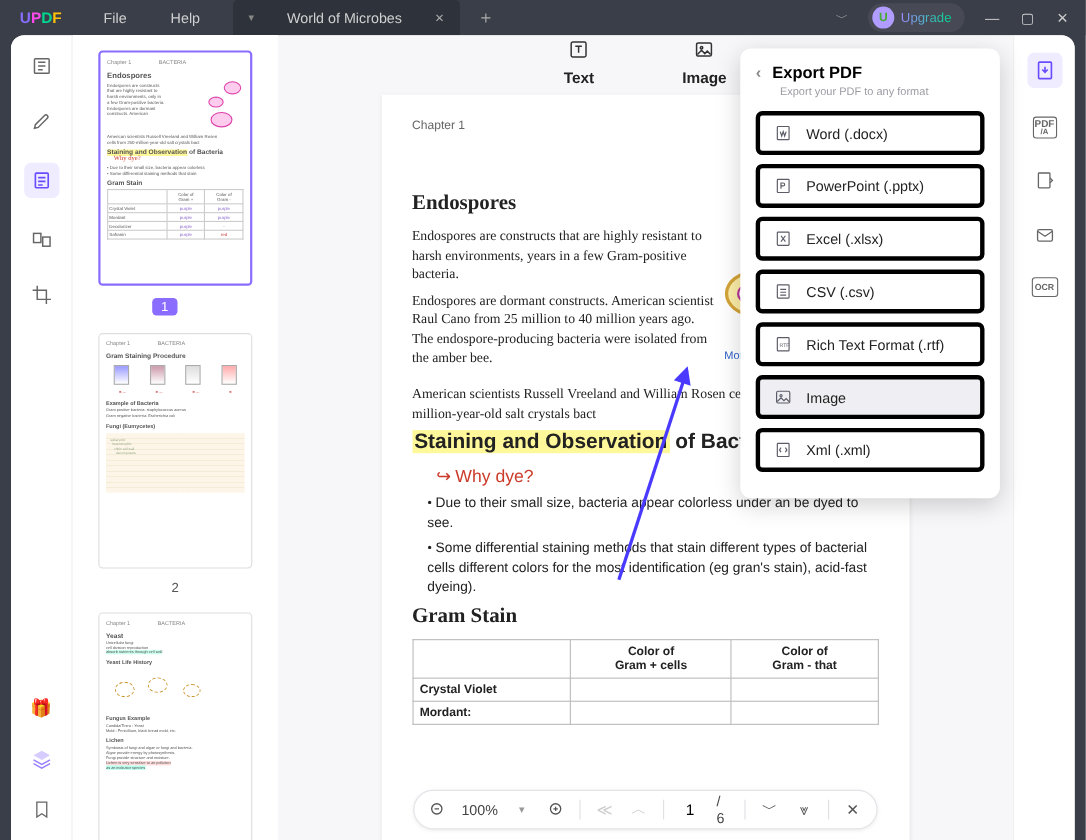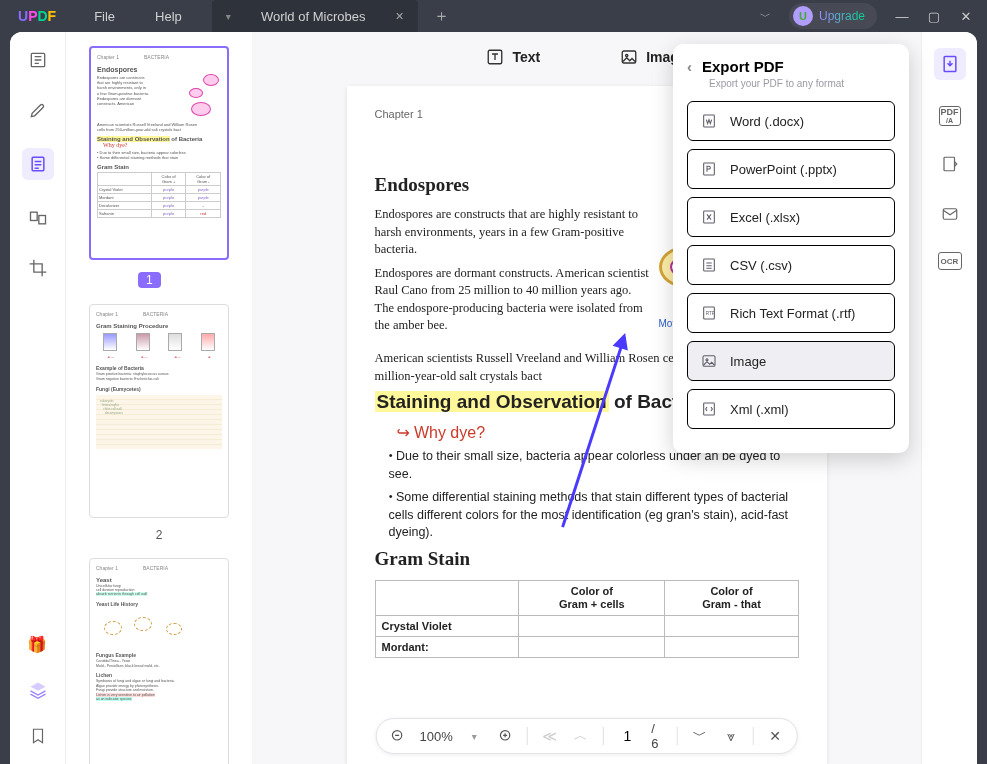--- a/index.html
+++ b/index.html
@@ -23,21 +23,21 @@
 .rail-icn { width: 24px; height: 24px; color: #666; cursor: pointer; display: flex; align-items: center; justify-content: center; }
 .rail-icn.active { color: #6a4cff; background: #f0ecff; border-radius: 6px; padding: 4px; width: 32px; height: 32px; }
 .rail-bottom { margin-top: auto; margin-bottom: 16px; display: flex; flex-direction: column; gap: 22px; align-items: center; }
 .thumbs { width: 186px; background: #fff; padding: 14px 10px; overflow-y: auto; }
 .thumb { width: 140px; height: 214px; margin: 0 auto 10px; background: #fff; border: 1px solid #ddd; border-radius: 4px; padding: 6px; font-size: 5px; color: #555; overflow: hidden; }
 .thumb.sel { border: 2px solid #8a6cff; }
 .thumb-num { text-align: center; font-size: 12px; color: #555; margin-bottom: 16px; }
 .thumb-num.sel { display: inline-block; background: #8a6cff; color: #fff; padding: 1px 8px; border-radius: 4px; margin-left: 62px; }
 .canvas { flex: 1; background: #f7f7f9; position: relative; display: flex; flex-direction: column; }
 .top-tools { height: 50px; display: flex; align-items: center; justify-content: center; gap: 80px; font-size: 14px; font-weight: 600; color: #222; }
-.tool-it { display: flex; align-items: center; gap: 8px; cursor: pointer; }
+.tool-it { display: flex; align-items: center; gap: 8px; cursor: pointer; flex-direction: column; }
 .page-area { flex: 1; display: flex; justify-content: center; padding-top: 4px; overflow: hidden; }
 .doc-page { width: 480px; background: #fff; box-shadow: 0 1px 4px rgba(0,0,0,.1); padding: 22px 28px; font-size: 12px; color: #222; }
 .ch { font-size: 11px; color: #666; margin-bottom: 54px; }
 .h2 { font-size: 19px; font-weight: bold; font-family: Georgia, serif; margin: 6px 0 10px; }
 .para { font-size: 12.5px; line-height: 1.4; font-family: Georgia, serif; margin-bottom: 6px; }
 .dia { float: right; width: 140px; height: 170px; margin: 0 0 6px 8px; position: relative; font-size: 10px; color: #2a5dc7; font-family: cursive; }
 .cell { position: absolute; border-radius: 50%; }
 .hl { background: #fff89a; padding: 0 2px; }
 .ann { color: #cc3a2a; font-family: cursive; font-size: 16px; margin-left: 22px; }
 .bul { margin: 6px 0 6px 14px; font-size: 12.5px; line-height: 1.4; font-family: Georgia, serif; }
@@ -45,21 +45,21 @@
 .tbl th, .tbl td { border: 1px solid #bbb; padding: 4px 6px; text-align: center; }
 .tbl th { font-weight: bold; line-height: 1.2; }
 .bottom-bar { position: absolute; bottom: 10px; left: 50%; transform: translateX(-50%); height: 36px; background: #fff; border: 1px solid #e3e3e8; border-radius: 18px; display: flex; align-items: center; padding: 0 12px; gap: 12px; font-size: 13px; color: #444; box-shadow: 0 1px 4px rgba(0,0,0,.08);}
 .bb-btn { cursor: pointer; display: flex; align-items: center; justify-content: center; width: 20px; color: #555; font-size: 14px;}
 .sep { width: 1px; height: 18px; background: #e0e0e4; }
 .pg-inp { width: 24px; border: none; text-align: center; font-size: 14px; }
 .right-rail { width: 56px; background: #fff; border-left: 1px solid #eee; display: flex; flex-direction: column; align-items: center; padding-top: 16px; gap: 26px; }
 .export-panel { position: absolute; top: 12px; right: 68px; width: 236px; background: #fff; border-radius: 10px; box-shadow: 0 6px 22px rgba(0,0,0,.18); padding: 14px 14px 16px; }
 .ep-hdr { display: flex; align-items: center; gap: 10px; font-size: 15px; font-weight: 600; margin-bottom: 3px; }
 .ep-sub { font-size: 10px; color: #9a9aa4; margin-bottom: 12px; margin-left: 22px; }
-.ep-item { height: 40px; border: 1px solid #000000; border-radius: 6px; display: flex; align-items: center; gap: 12px; padding: 0 12px; margin-bottom: 8px; font-size: 13px; color: #222; cursor: pointer; }
+.ep-item { height: 40px; border: 4px solid #000000; border-radius: 6px; display: flex; align-items: center; gap: 12px; padding: 0 12px; margin-bottom: 8px; font-size: 13px; color: #222; cursor: pointer; }
 .ep-item.hover { background: #efeff3; }
 .ep-icn { width: 18px; height: 18px; color: #5c5c68; display: flex; align-items: center; justify-content: center; font-size: 13px;}
 .arrow-anno { position: absolute; width: 3px; height: 200px; background: #4a3aff; transform: rotate(18deg); left: 582px; top: 300px; }
 .arrow-anno::after { content: ''; position: absolute; top: -4px; left: -7px; border-left: 8px solid transparent; border-right: 8px solid transparent; border-bottom: 16px solid #4a3aff; }
 svg { display: block; }
 </style>
 </head>
 <body>
 
 <div class="titlebar">

